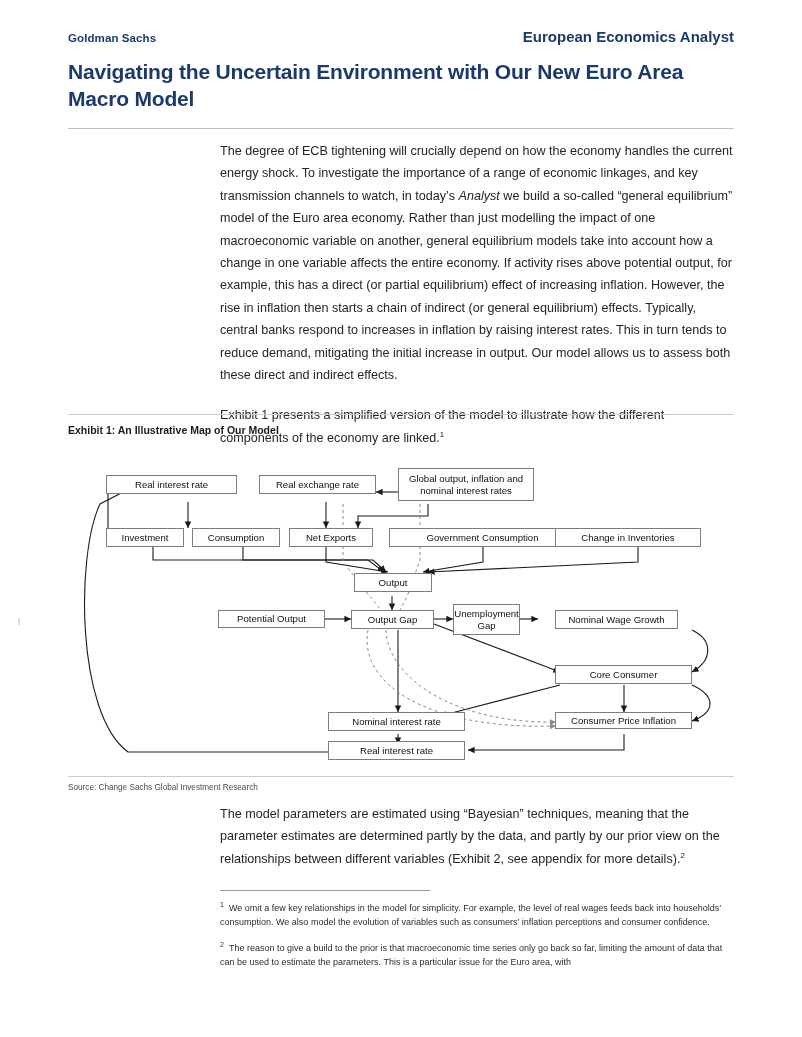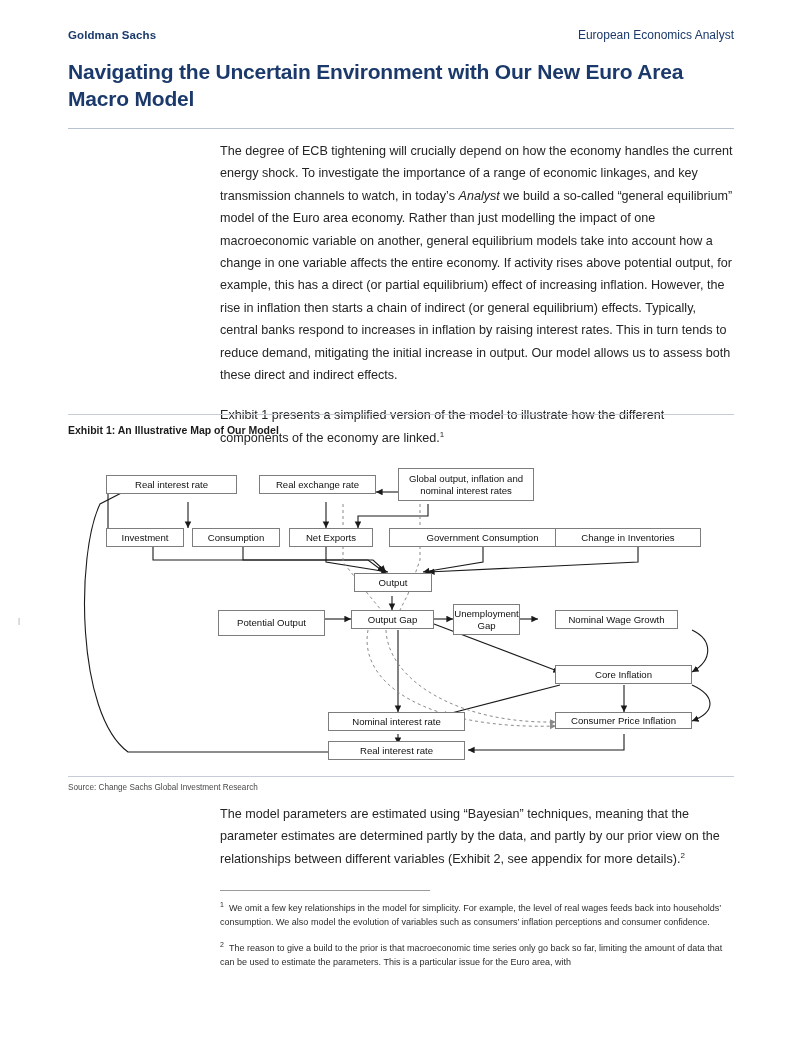--- a/index.html
+++ b/index.html
@@ -32,23 +32,23 @@
     justify-content: space-between;
     align-items: baseline;
   }
   .brand {
     font-size: 11.5px;
     color: #1b3a6b;
     font-weight: 700;
     letter-spacing: 0.1px;
   }
   .pub {
-    font-size: 12px;
-    color: #1b3a6b;
-    font-weight: 400;
+    font-size: 15px;
+    color: #1b3a6b;
+    font-weight: 700;
   }
 
   
   .title-wrap {
     position: absolute;
     top: 58px;
     left: 68px;
     right: 68px;
   }
   h1.title {
@@ -315,35 +315,35 @@
       <span>Government Consumption</span>
     </div>
     <div class="node" style="left:487px; top:84px; width:146px; height:19px;">
       <span>Change in Inventories</span>
     </div>
 
     <div class="node" style="left:286px; top:129px; width:78px; height:19px;">
       <span>Output</span>
     </div>
 
-    <div class="node" style="left:150px; top:166px; width:107px; height:26px;">
+    <div class="node" style="left:150px; top:166px; width:107px; height:18px;">
       <span>Potential Output</span>
     </div>
     <div class="node" style="left:283px; top:166px; width:83px; height:19px;">
       <span>Output Gap</span>
     </div>
     <div class="node two-line" style="left:385px; top:160px; width:67px; height:31px;">
       <span>Unemployment Gap</span>
     </div>
     <div class="node" style="left:487px; top:166px; width:123px; height:19px;">
       <span>Nominal Wage Growth</span>
     </div>
 
     <div class="node" style="left:487px; top:221px; width:137px; height:19px;">
-      <span>Core Inflation</span>
+      <span>Core Consumer</span>
     </div>
 
     <div class="node" style="left:260px; top:268px; width:137px; height:19px;">
       <span>Nominal interest rate</span>
     </div>
     <div class="node" style="left:487px; top:268px; width:137px; height:17px;">
       <span>Consumer Price Inflation</span>
     </div>
     <div class="node" style="left:260px; top:297px; width:137px; height:19px;">
       <span>Real interest rate</span>

